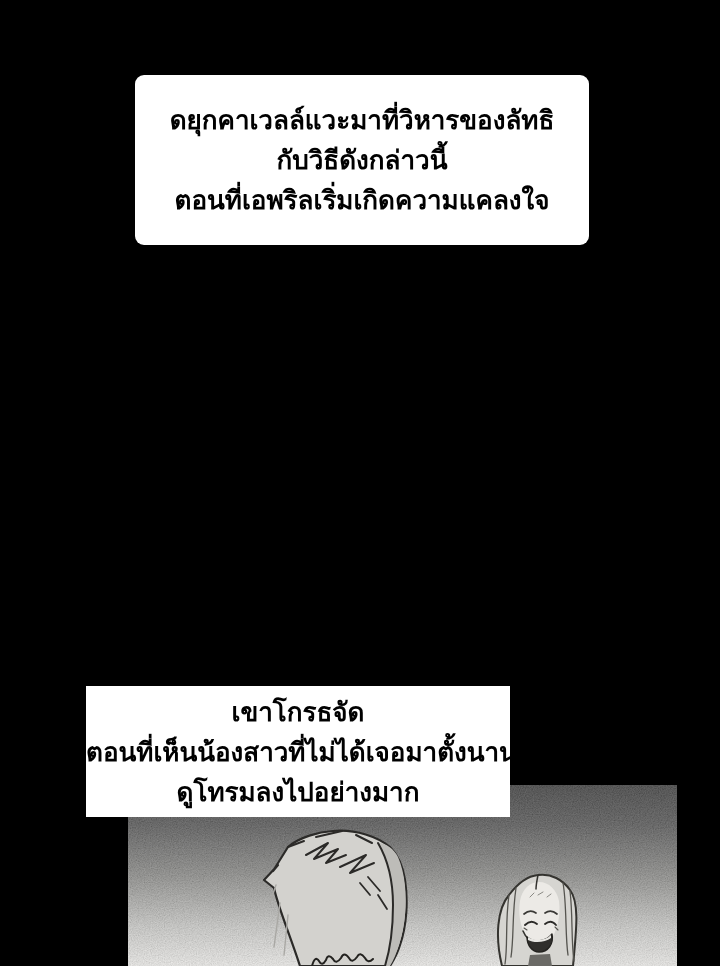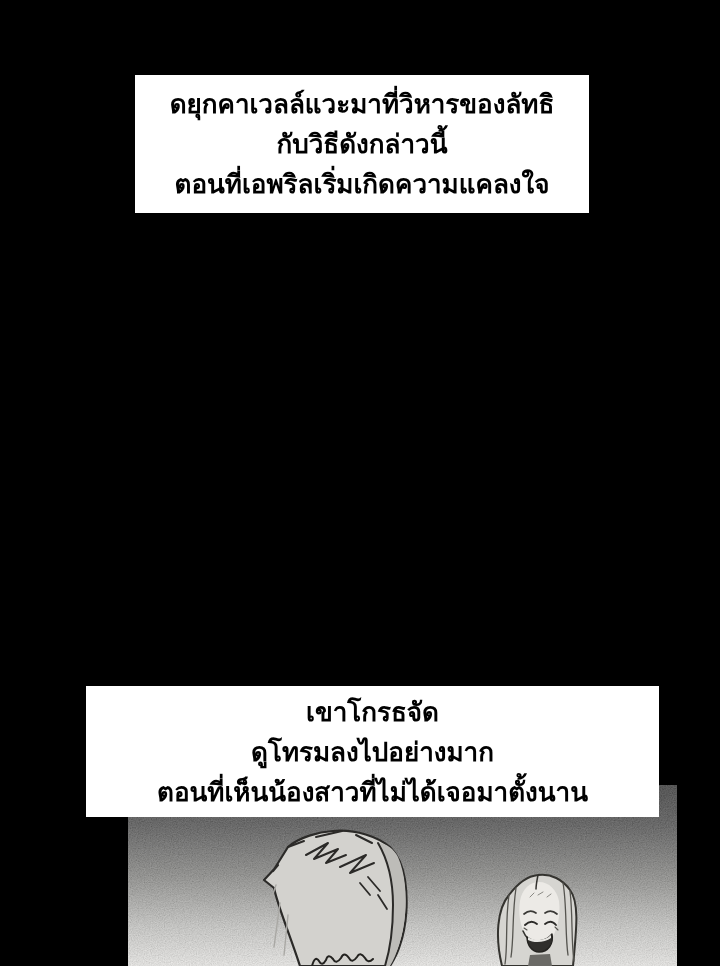--- a/index.html
+++ b/index.html
@@ -30,26 +30,27 @@
     z-index: 3;
   }
   .caption p {
     margin: 0;
     white-space: nowrap;
   }
   .caption-top {
     left: 135px;
     top: 75px;
     width: 454px;
-    height: 138px;
+    height: 170px;
+    border-radius: 9px;
   }
   .caption-bottom {
     left: 86px;
     top: 686px;
-    width: 573px;
+    width: 424px;
     height: 131px;
   }
   .panel {
     position: absolute;
     left: 128px;
     top: 785px;
     width: 549px;
     height: 181px;
     margin: 0;
     z-index: 1;
@@ -139,17 +140,17 @@
                  C 404 167 399 160 399 152 Z" fill="#302f2c" stroke="#23221f" stroke-width="1.4"></path>
         <path d="M 400 152 C 406 156 417 156 423 150 L 423 153 C 417 158 405 158 400 155 Z" fill="#e8e7e3" stroke="none"></path>
 
         <path d="M 402 170 L 422 169 L 424 181 L 400 181 Z" fill="#6b6a66" stroke="none"></path>
       </g>
     </svg>
   </figure>
 
   <section class="caption caption-bottom">
     <p>เขาโกรธจัด</p>
+    <p>ตอนที่เห็นน้องสาวที่ไม่ได้เจอมาตั้งนาน</p>
     <p>ดูโทรมลงไปอย่างมาก</p>
-    <p>ตอนที่เห็นน้องสาวที่ไม่ได้เจอมาตั้งนาน</p>
   </section>
 
 </div>
 
 </body></html>

